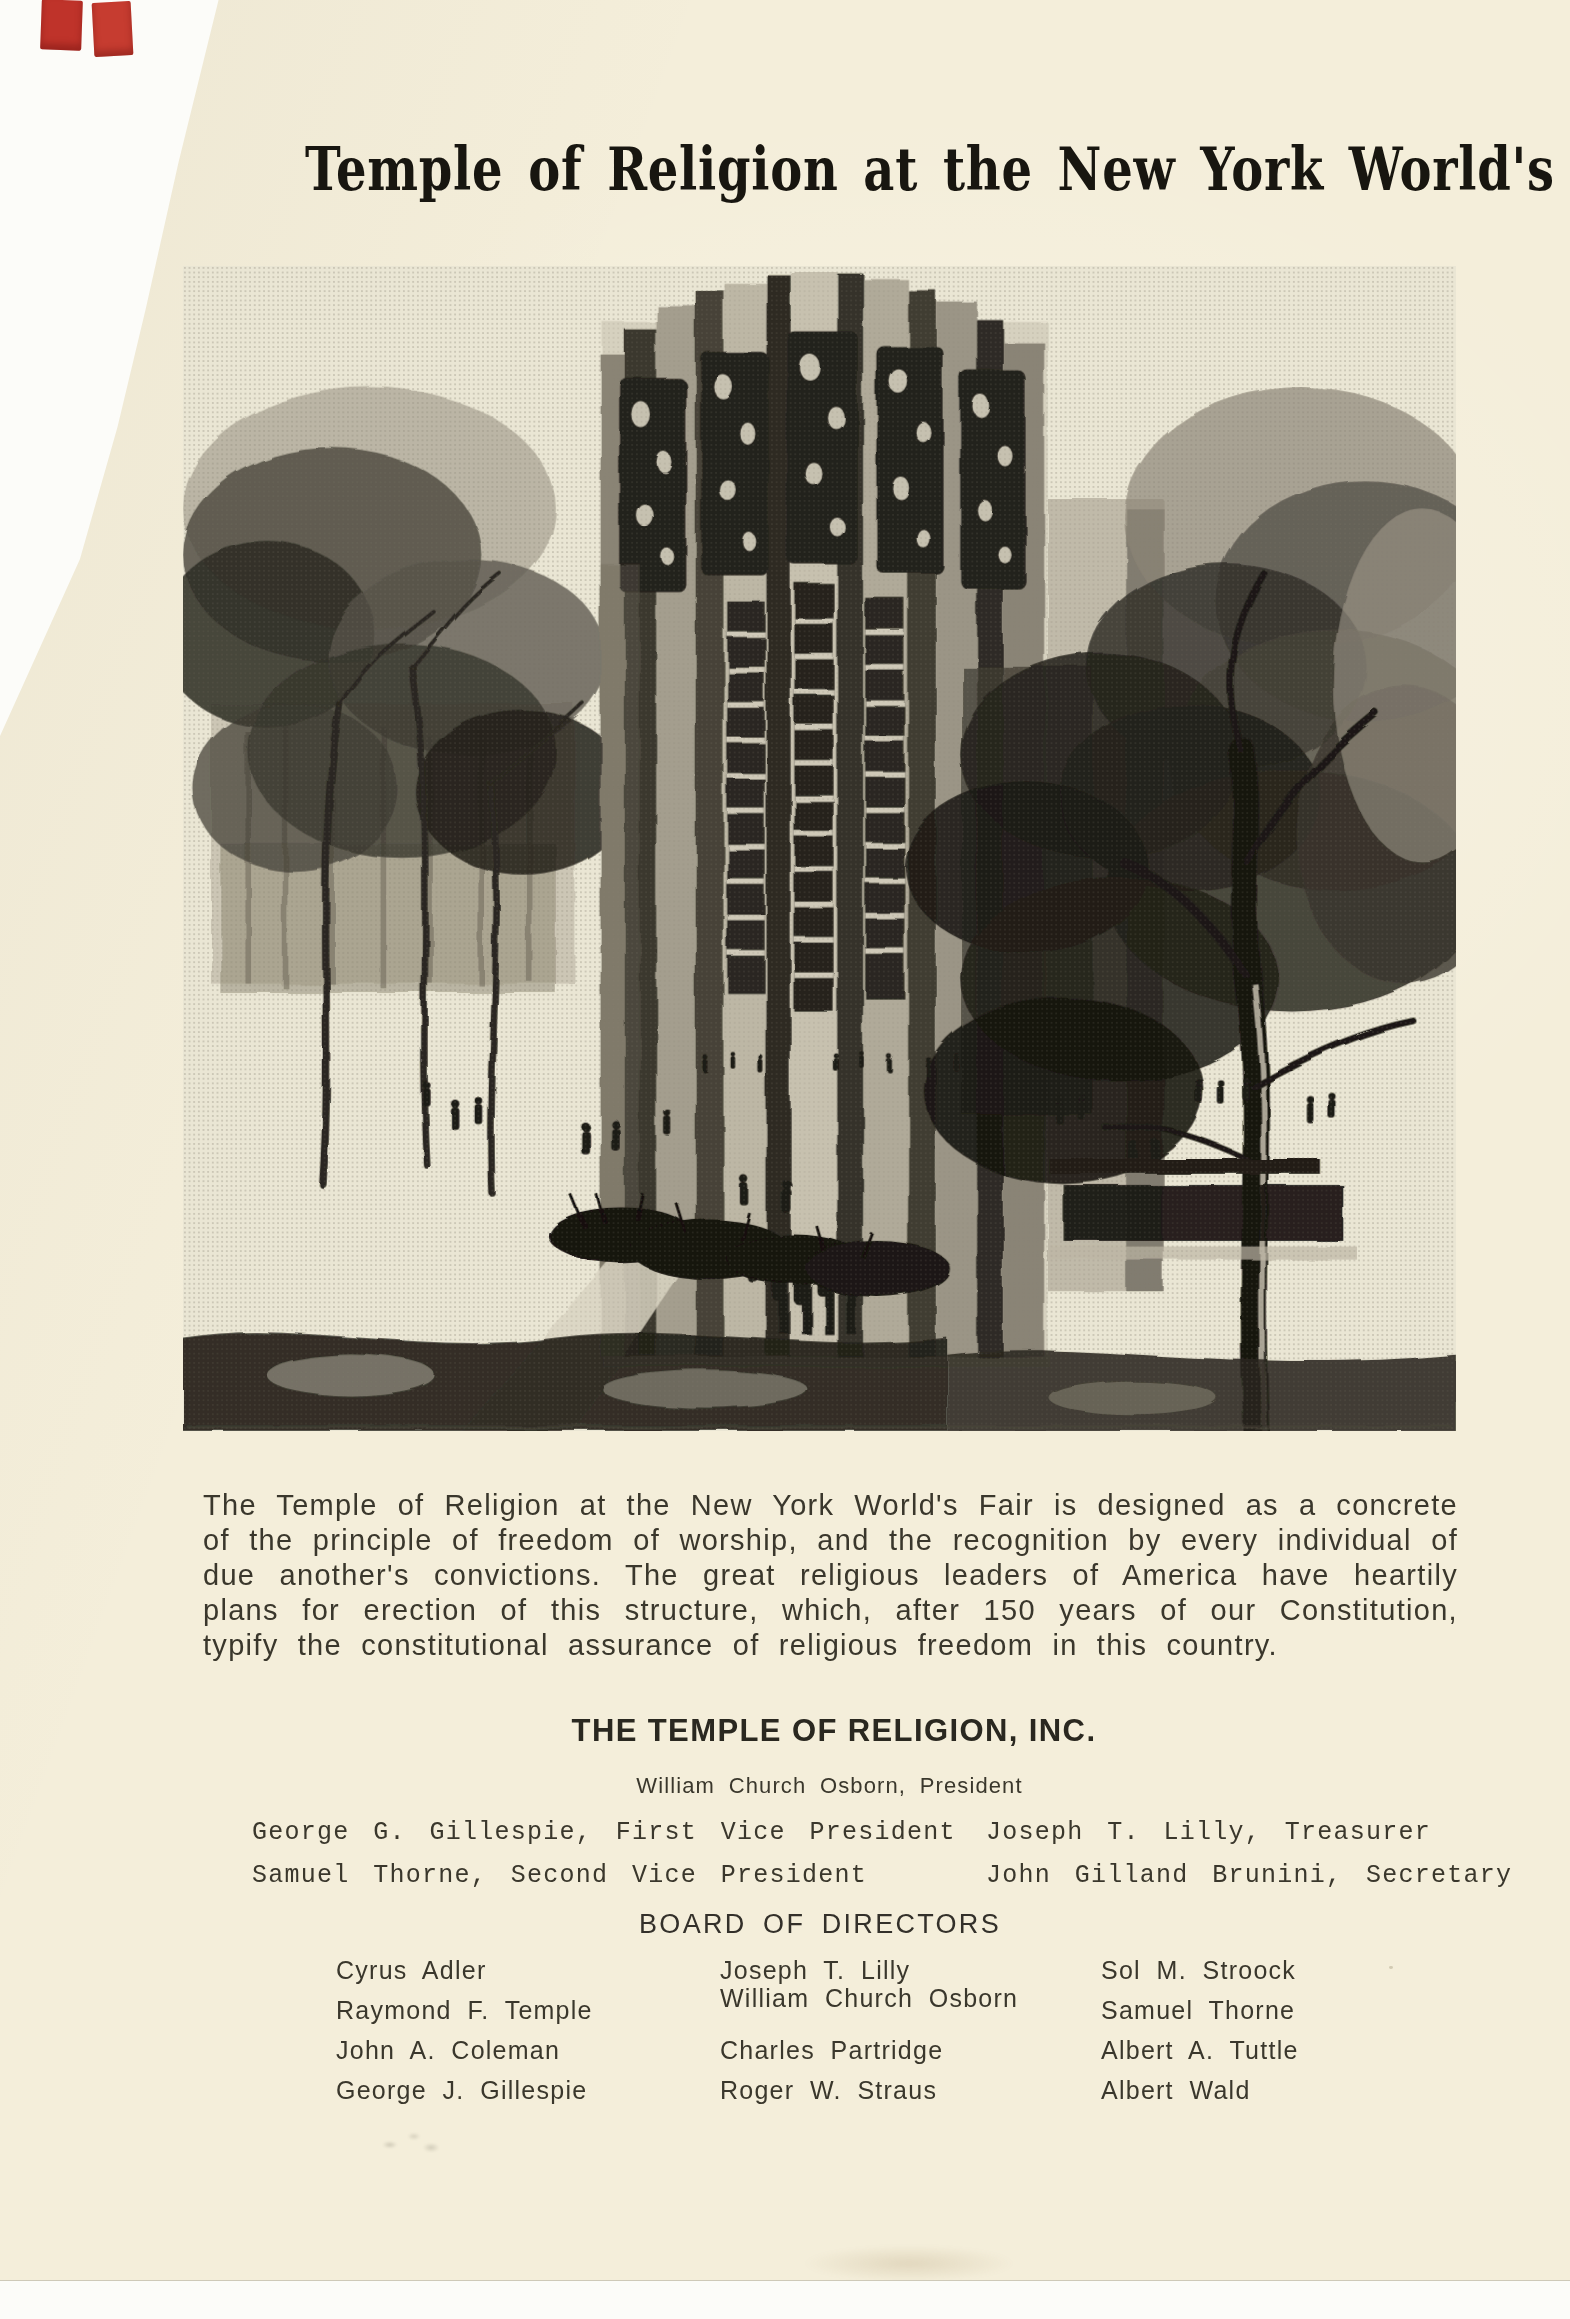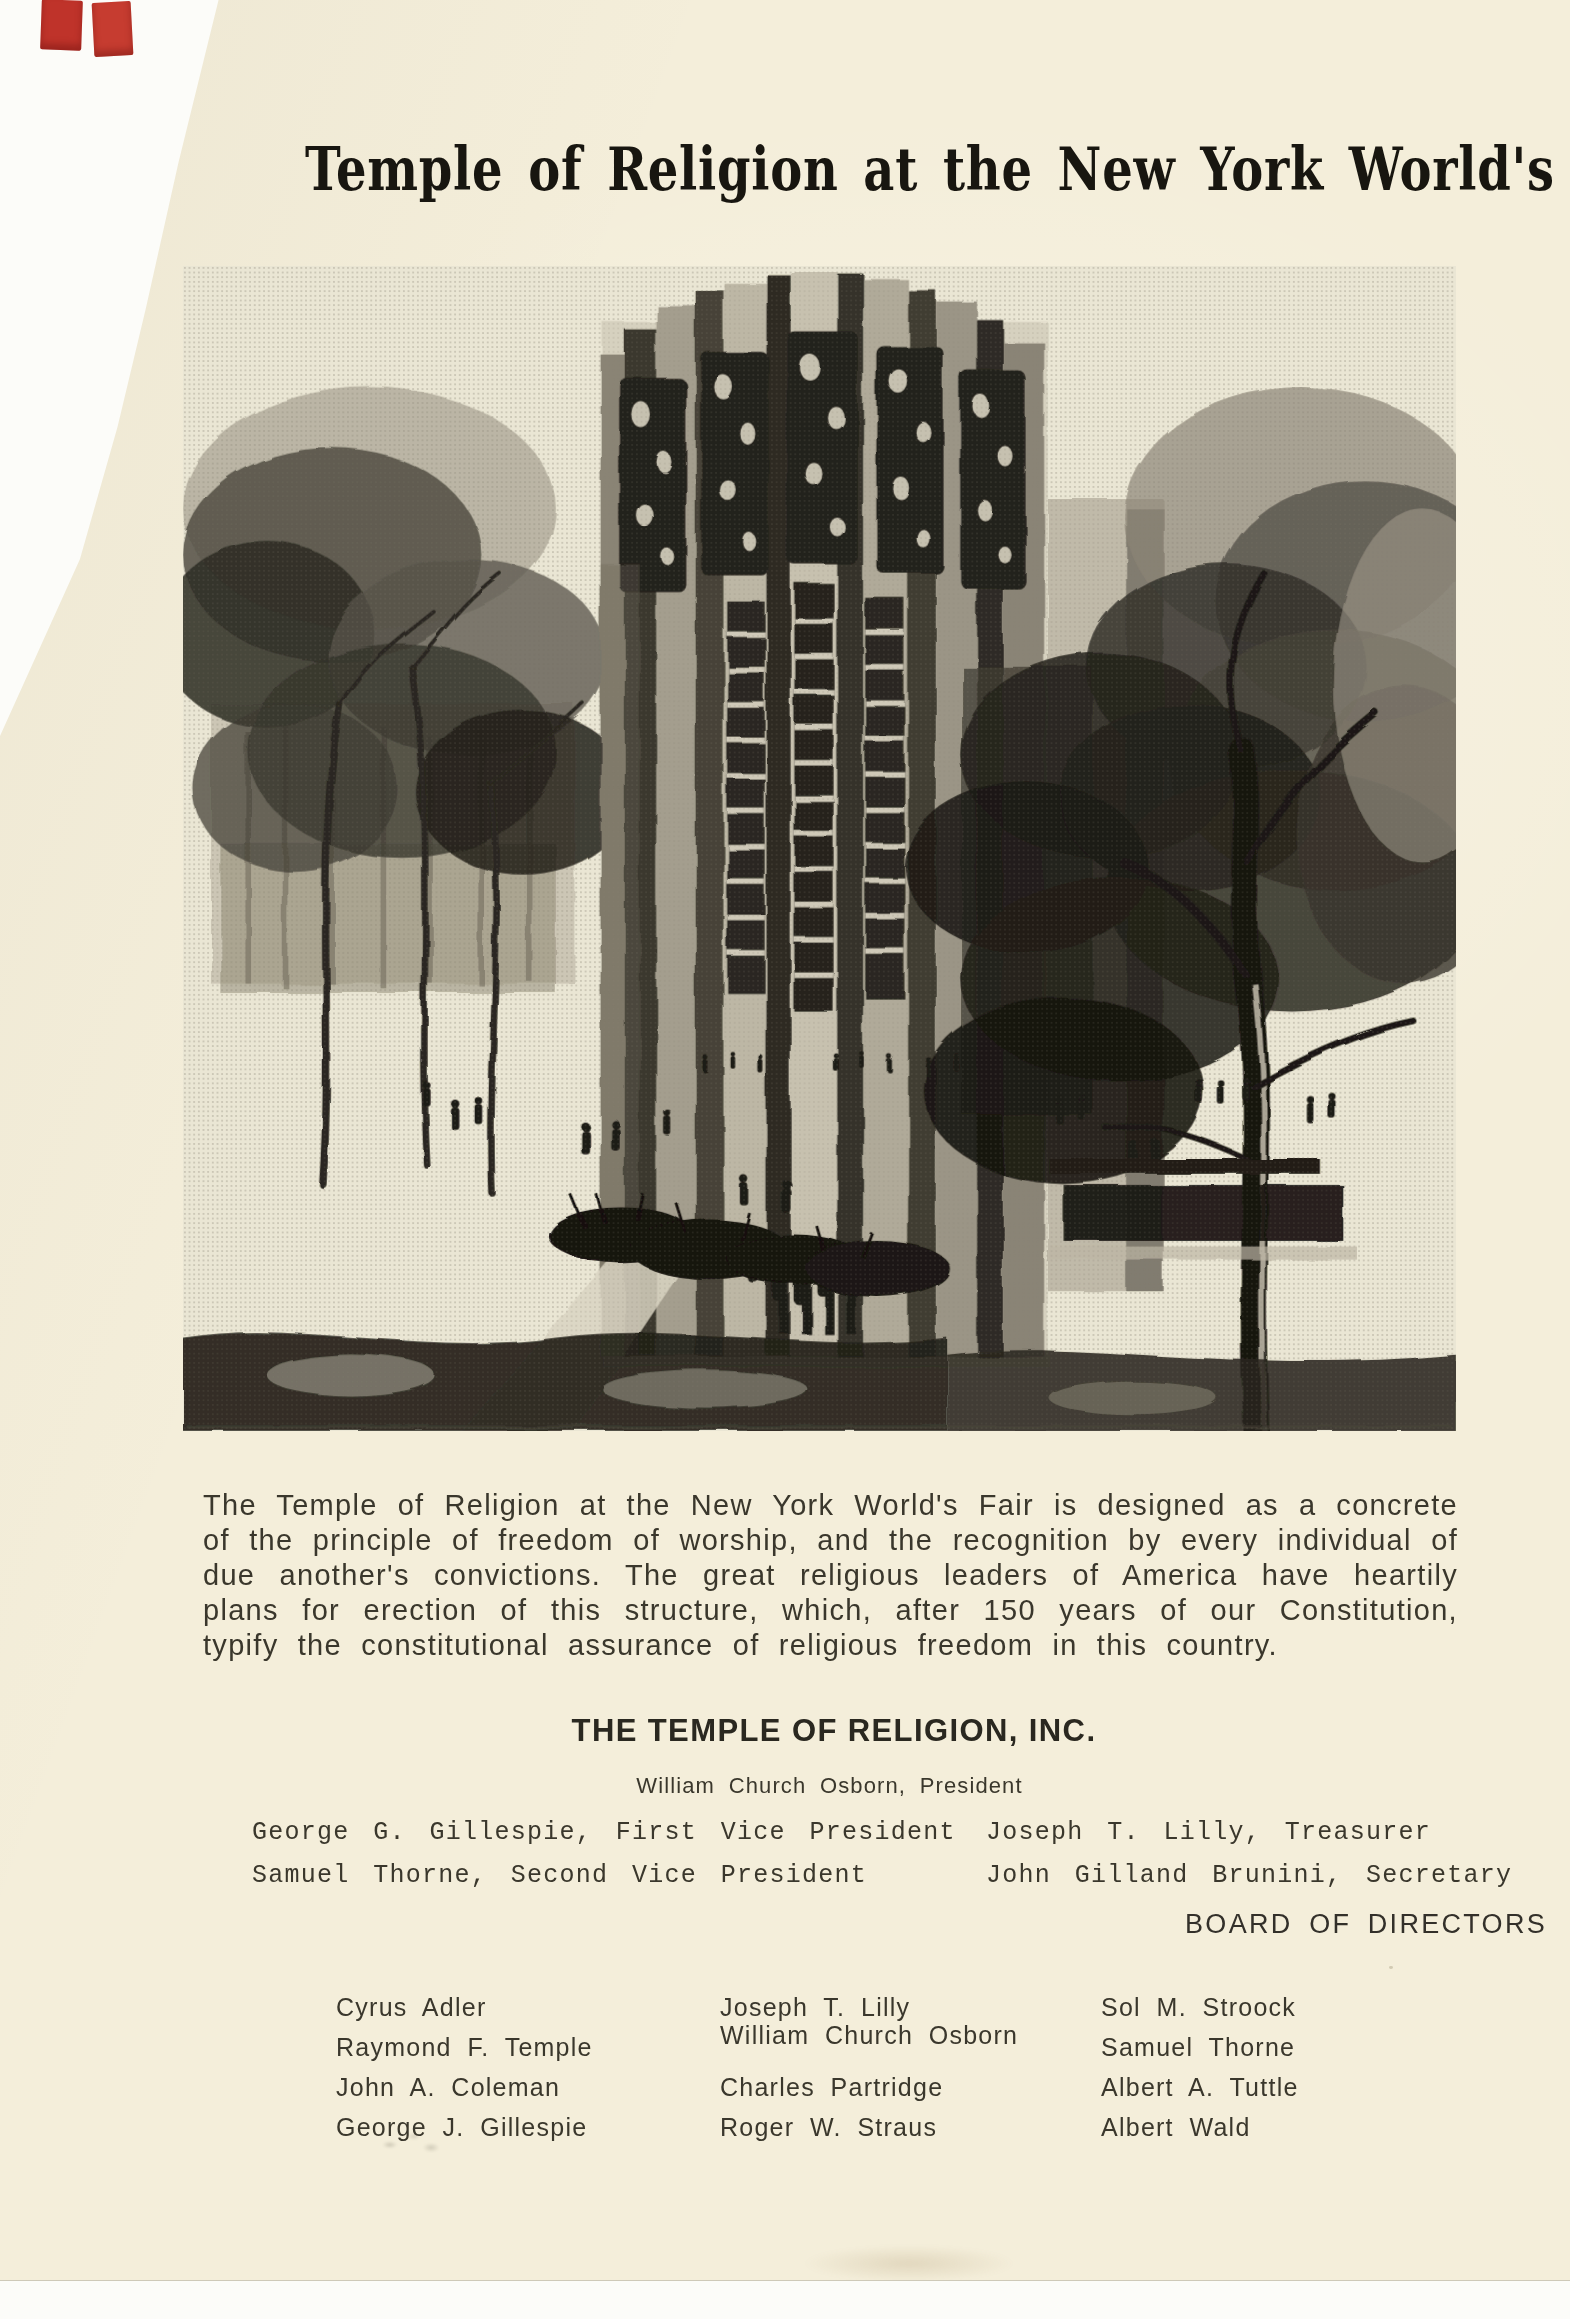--- a/index.html
+++ b/index.html
@@ -76,26 +76,26 @@
   }
   .president-line{
     position:absolute;left:93px;top:1773px;width:1473px;text-align:center;
     font-size:22px;color:#3a372c;letter-spacing:.05em;word-spacing:.3em;
   }
   .officer{
     position:absolute;font-size:25px;color:#3a372c;
     letter-spacing:.05em;word-spacing:.3em;white-space:nowrap;font-family:Liberation Mono, monospace;
   }
   .board-heading{
-    position:absolute;left:93px;top:1909px;width:1454px;text-align:right;
+    position:absolute;left:93px;top:1909px;width:1454px;text-align:center;
     font-size:27px;color:#33302a;letter-spacing:2.3px;word-spacing:.25em;
   }
   .director{
     position:absolute;font-size:25px;color:#3a372c;
-    letter-spacing:.05em;word-spacing:.3em;white-space:nowrap;margin-top:37px;
+    letter-spacing:.05em;word-spacing:.3em;white-space:nowrap;
   }
 </style>
 </head>
 <body>
 
 <div class="page">
   <div class="paper"></div>
   <div class="torn-corner"></div>
   <div class="red-mark m1" style="background:#bf332a"></div>
   <div class="red-mark m2" style="background:#c63c30"></div>

